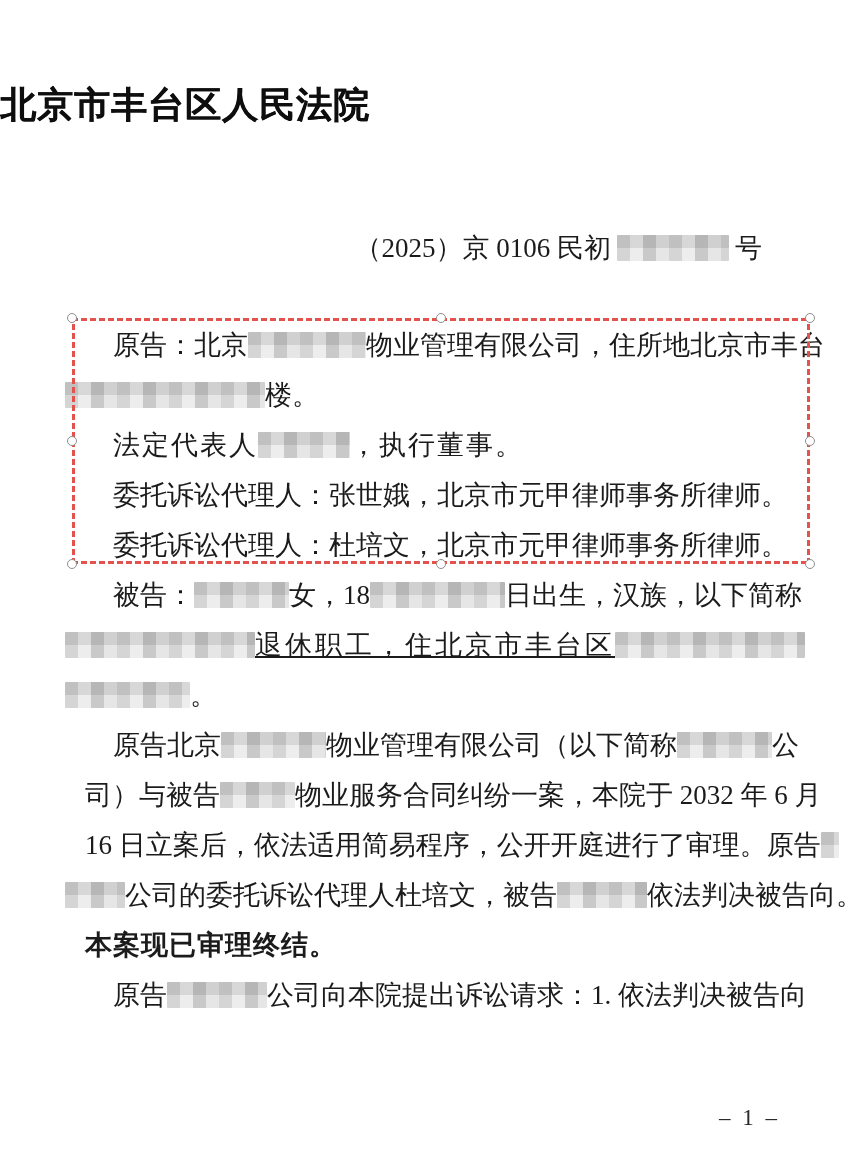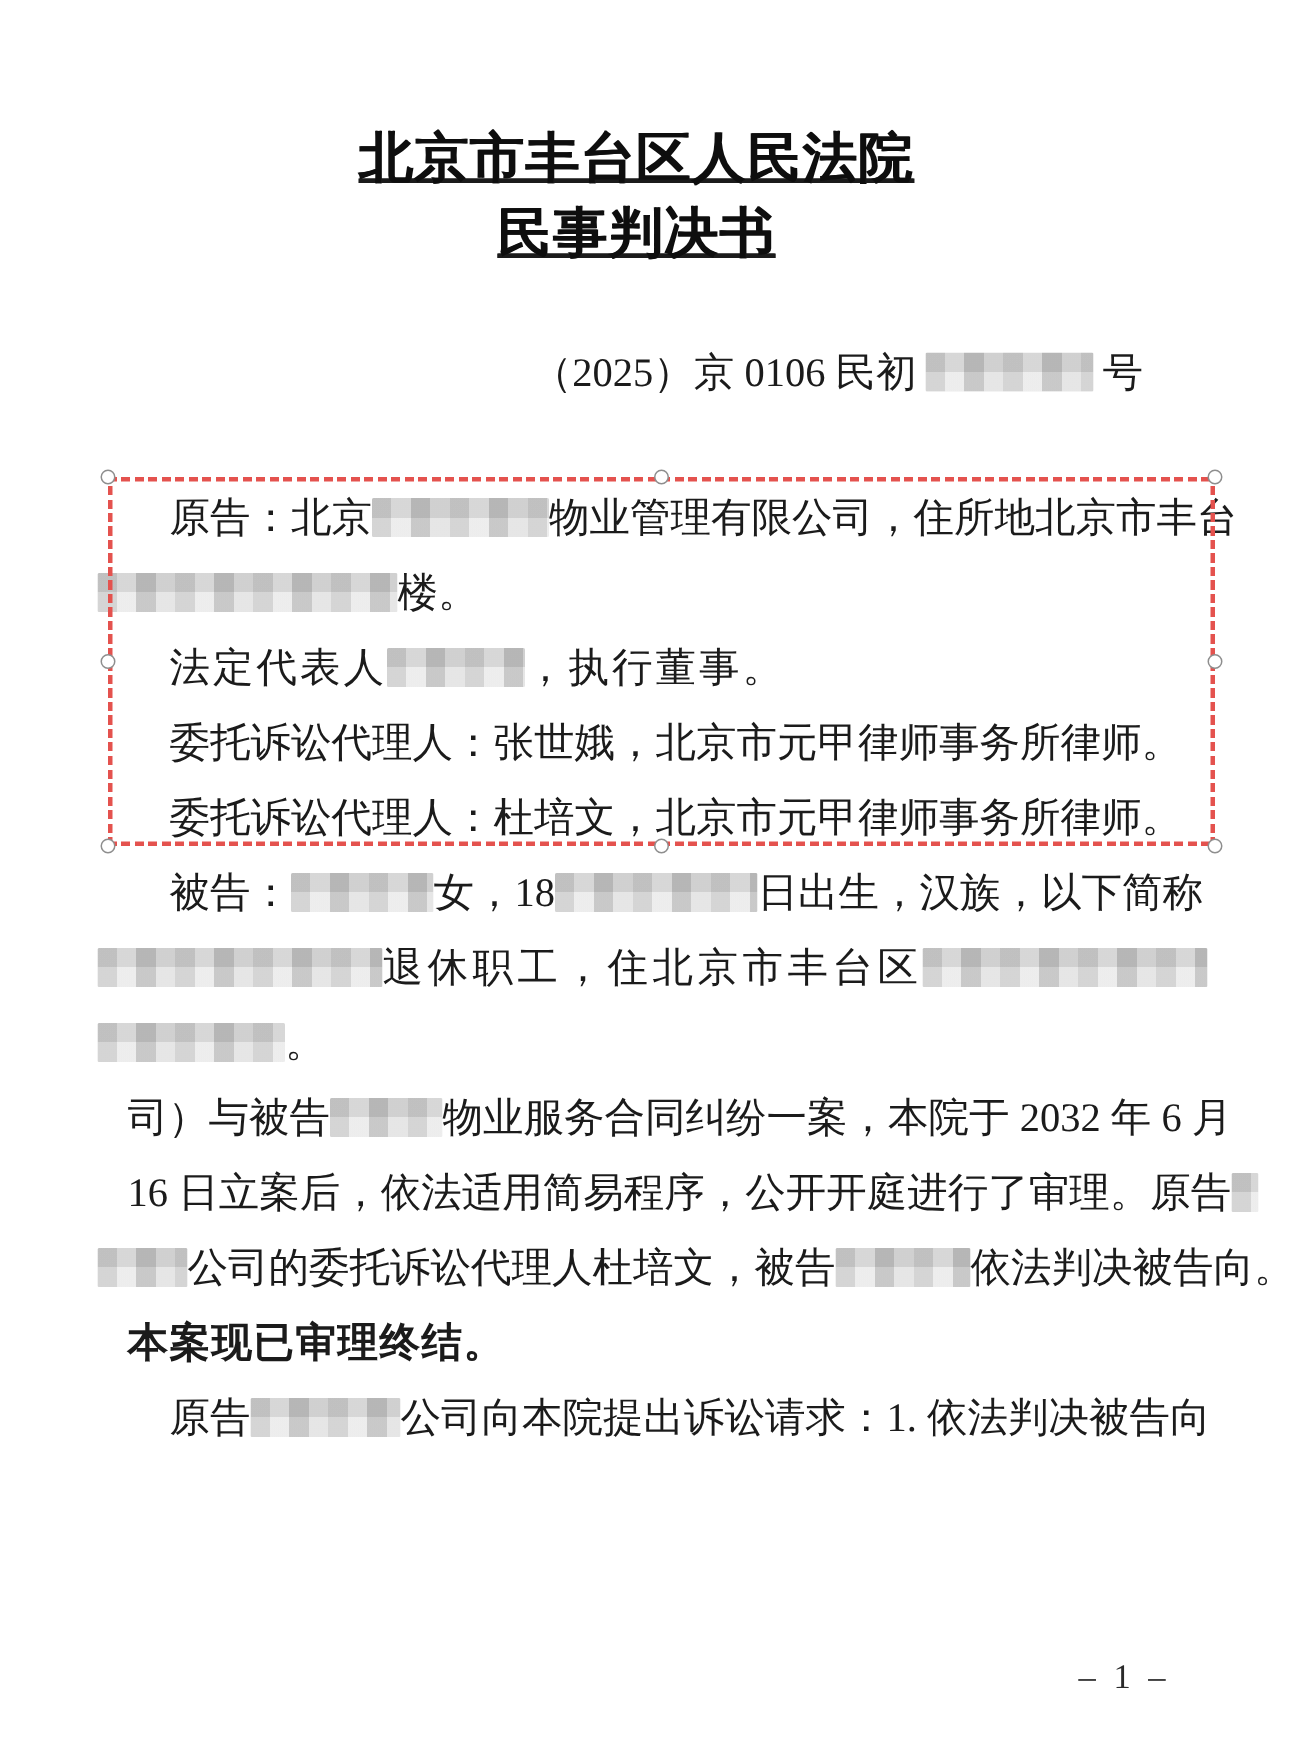--- a/index.html
+++ b/index.html
@@ -10,22 +10,20 @@
     background: #ffffff;
     overflow: hidden;
     font-family: "Liberation Serif", "DejaVu Serif", serif;
     color: #1b1b1b;
   }
 
   
   .title-block {
     position: absolute;
     top: 80px; left: 0; right: 12px;
-    text-align: center;
-    text-decoration: underline;
   }
   .title-block .title-line {
     font-size: 36px;
     font-weight: 700;
     line-height: 50px;
     letter-spacing: 1px;
     color: #0e0e0e;
     text-shadow: 0.6px 0 0 #0e0e0e; 
   }
 
@@ -114,36 +112,36 @@
     white-space: nowrap;
   }
 </style>
 </head>
 <body>
 
 <div class="page">
 
   <div class="title-block">
     <div class="title-line">北京市丰台区人民法院</div>
-    <div class="title-line">民事判决书</div>
   </div>
 
   <div class="case-line">
     <span>（2025）京 0106 民初</span><span class="redact case-redact"></span><span>号</span>
   </div>
 
   <div class="body-block">
       <div class="line indent"><span>原告：北京</span><span class="redact" style="width: 118px;"></span><span>物业管理有限公司，住所地北京市丰台</span></div>
       <div class="line"><span class="redact bleed" style="width: 200px;"></span><span>楼。</span></div>
       <div class="line indent" style="letter-spacing: 2px;"><span>法定代表人</span><span class="redact" style="width: 92px;"></span><span>，执行董事。</span></div>
       <div class="line indent"><span>委托诉讼代理人：张世娥，北京市元甲律师事务所律师。</span></div>
       <div class="line indent"><span>委托诉讼代理人：杜培文，北京市元甲律师事务所律师。</span></div>
       <div class="line indent"><span>被告：</span><span class="redact" style="width: 95px;"></span><span>女，18</span><span class="redact" style="width: 135px;"></span><span>日出生，汉族，以下简称</span></div>
-      <div class="line" style="letter-spacing: 3px;"><span class="redact bleed" style="width: 190px;"></span><span>退休职工，住北京市丰台区</span><span class="redact" style="width: 190px;"></span></div>
+      <div class="line" style="letter-spacing: 3px; text-decoration: underline;"><span class="redact bleed" style="width: 190px;"></span><span>退休职工，住北京市丰台区</span><span class="redact" style="width: 190px;"></span></div>
       <div class="line"><span class="redact bleed" style="width: 125px;"></span><span>。</span></div>
+      <div class="line indent"><span>原告北京</span><span class="redact" style="width: 105px;"></span><span>物业管理有限公司（以下简称</span><span class="redact" style="width: 95px;"></span><span>公</span></div>
       <div class="line"><span>司）与被告</span><span class="redact" style="width: 75px;"></span><span>物业服务合同纠纷一案，本院于 2032 年 6 月</span></div>
       <div class="line"><span>16 日立案后，依法适用简易程序，公开开庭进行了审理。原告</span><span class="redact" style="width: 18px;"></span></div>
       <div class="line"><span class="redact bleed" style="width: 60px;"></span><span>公司的委托诉讼代理人杜培文，被告</span><span class="redact" style="width: 90px;"></span><span>依法判决被告向。</span></div>
       <div class="line" style="letter-spacing: 1px; font-weight: bold;"><span>本案现已审理终结。</span></div>
       <div class="line indent"><span>原告</span><span class="redact" style="width: 100px;"></span><span>公司向本院提出诉讼请求：1. 依法判决被告向</span></div>
     </div>
 
   <div class="annotation-box">
     <span class="handle h-tl"></span>
     <span class="handle h-tm"></span>

